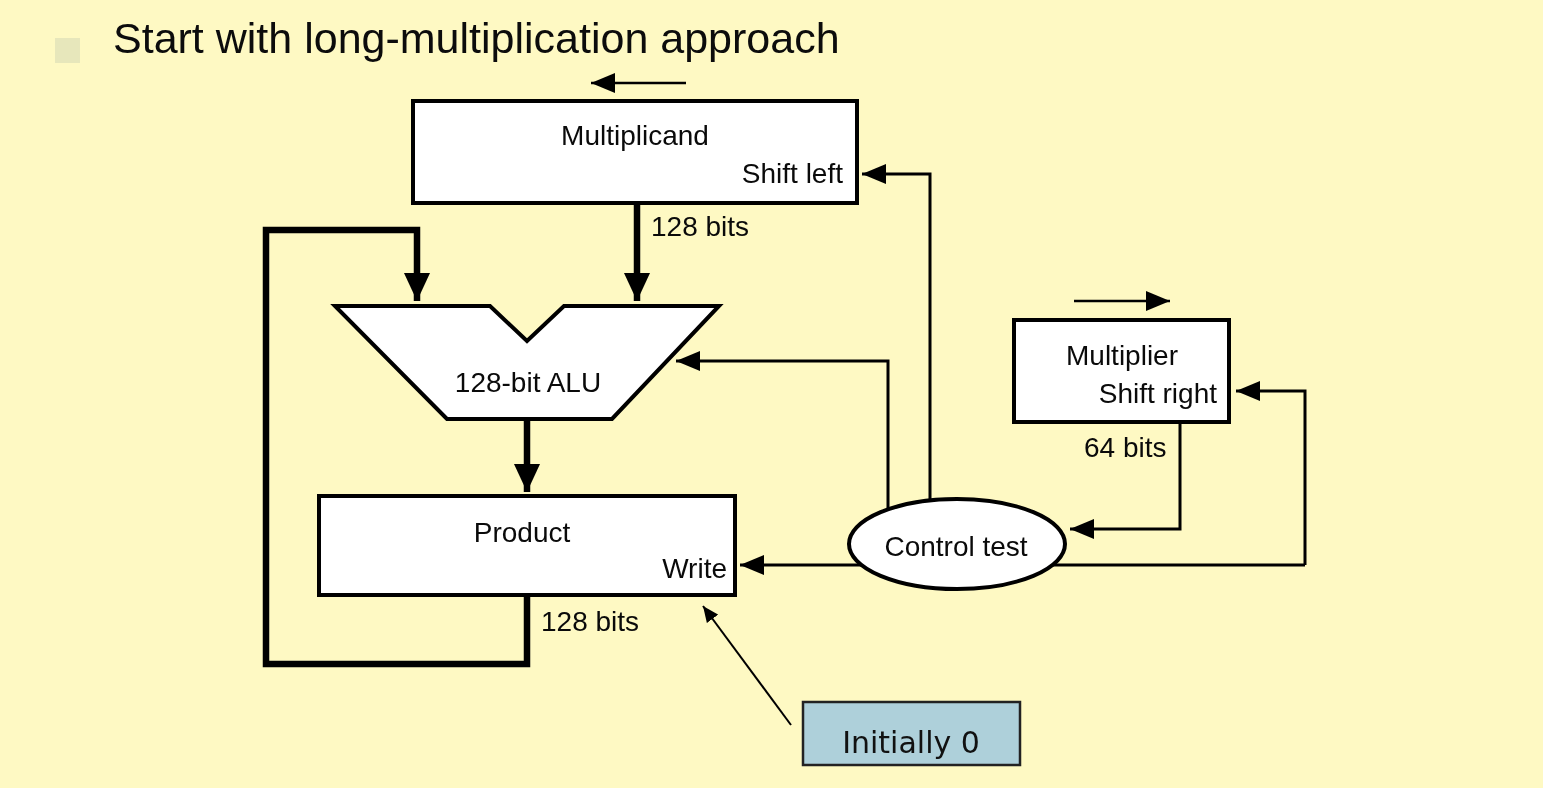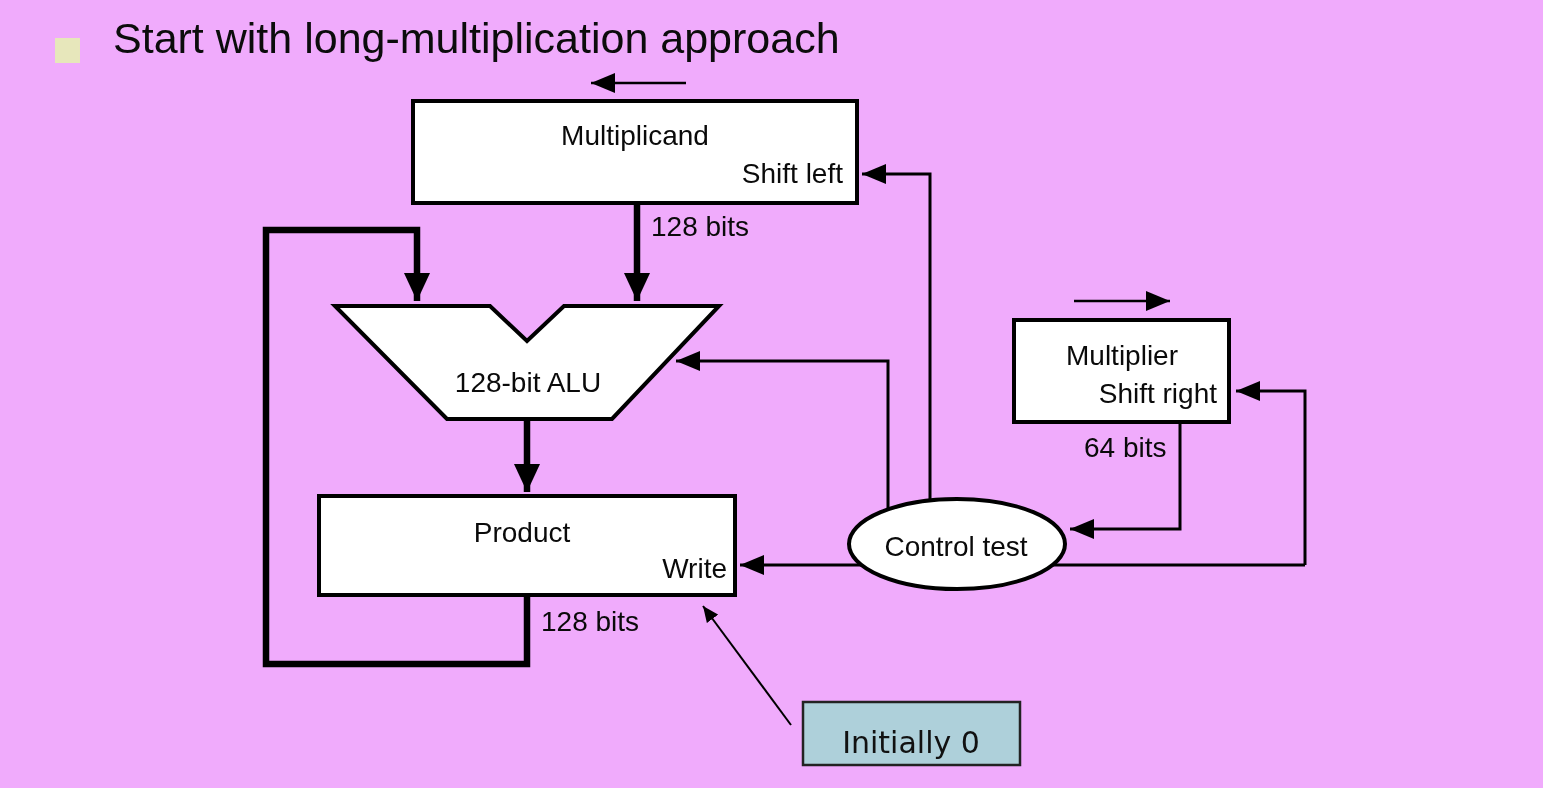--- a/index.html
+++ b/index.html
@@ -4,21 +4,21 @@
 <style>
   html, body {
     margin: 0;
     padding: 0;
     background: #ffffff;
   }
   .stage {
     position: relative;
     width: 1543px;
     height: 788px;
-    background: #f0abfc;
+    background: #fef9c3;
     overflow: hidden;
   }
   svg { display: block; }
   .lbl {
     font-family: "Liberation Sans", sans-serif;
     font-size: 28px;
     fill: #0a0a0a;
   }
   .title-lbl {
     font-family: "Liberation Sans", sans-serif;

